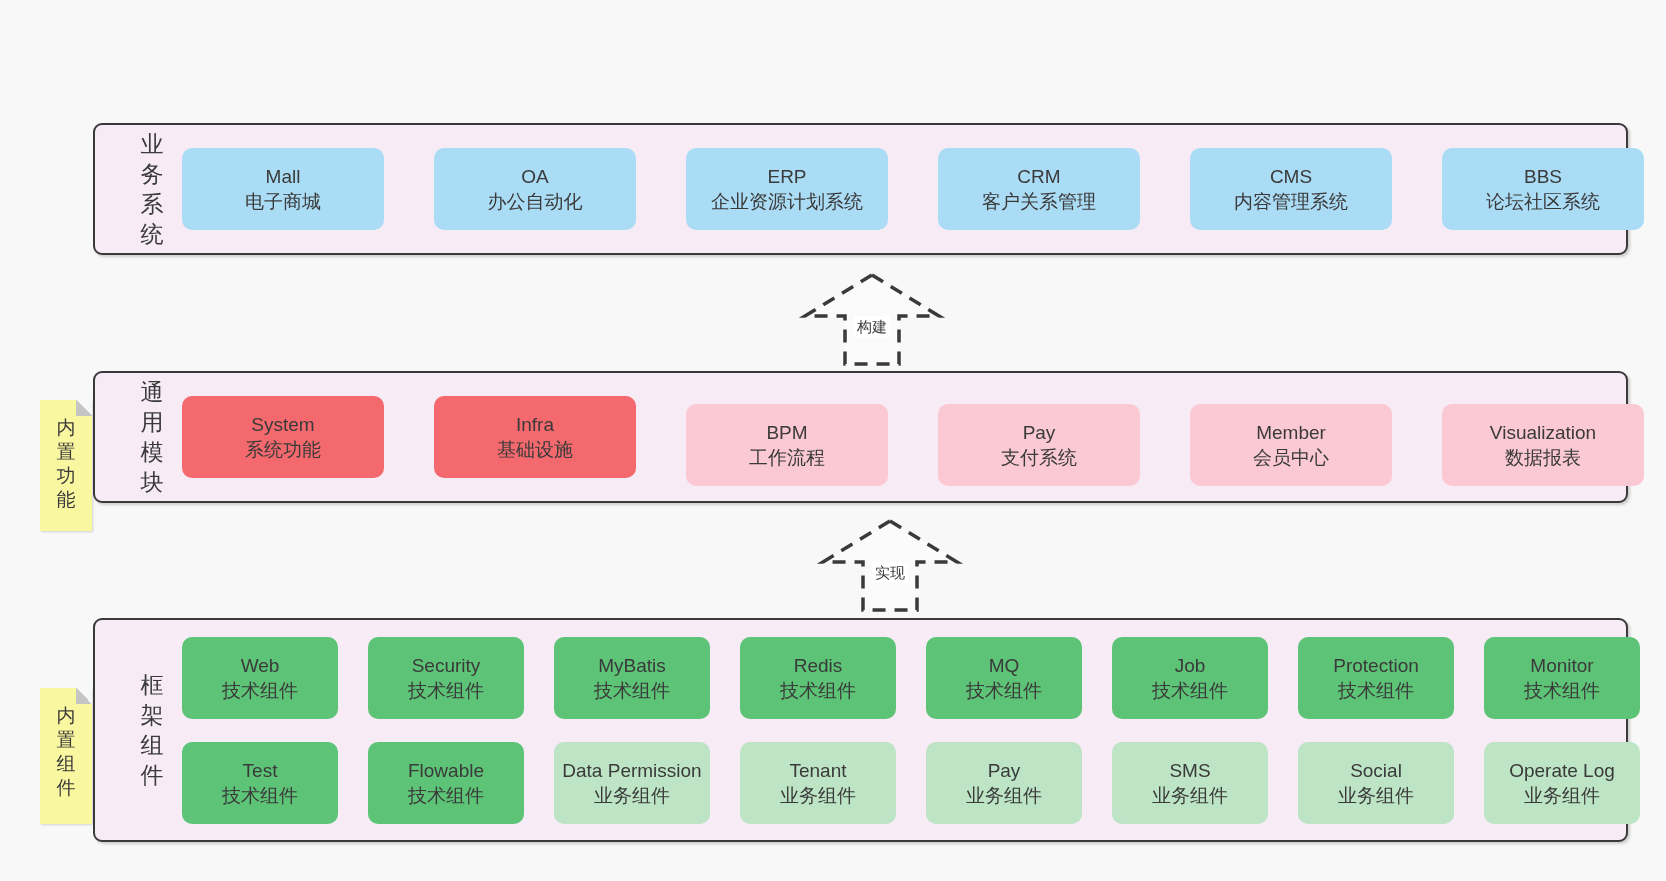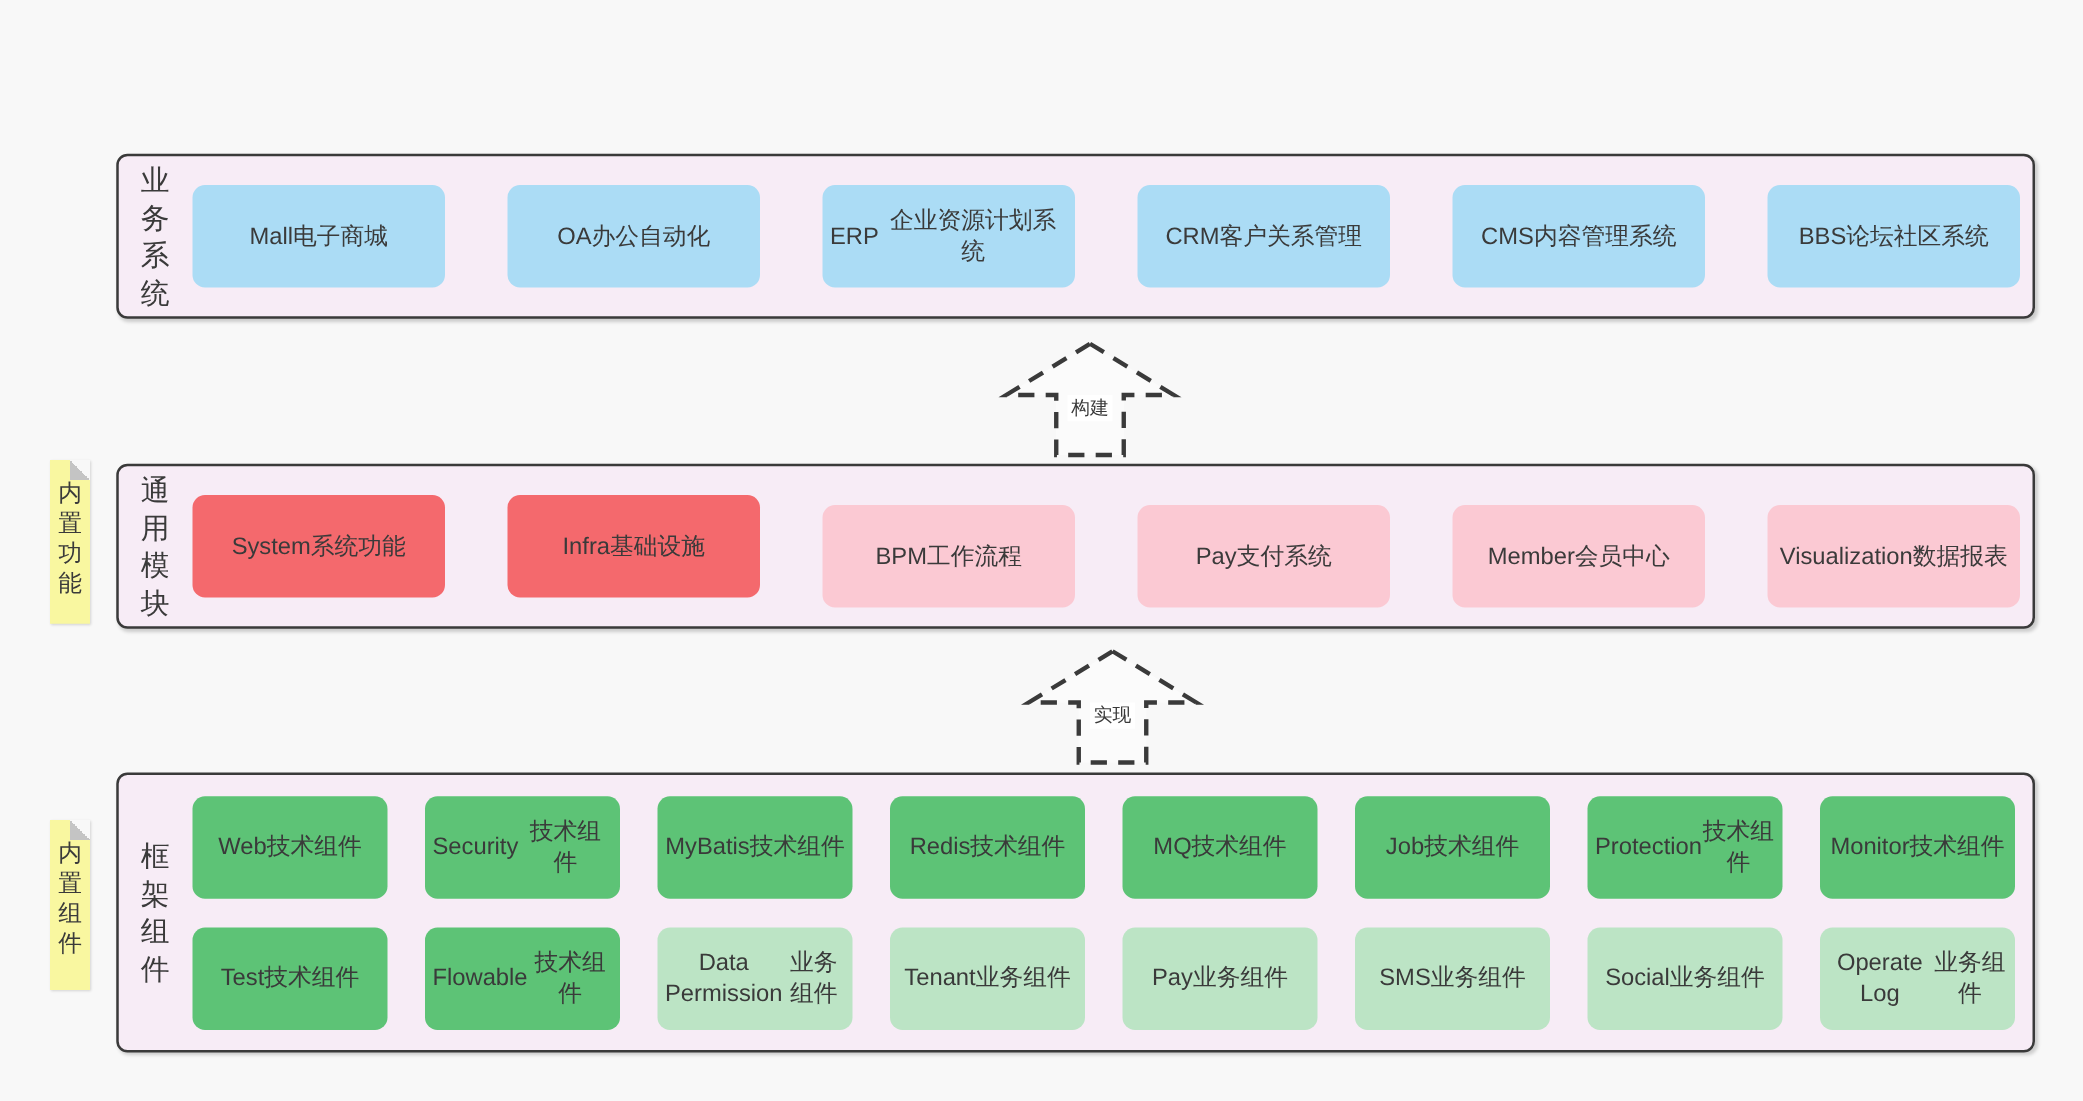--- a/index.html
+++ b/index.html
@@ -15,51 +15,53 @@
     font-family:"Liberation Sans","DejaVu Sans",sans-serif;color:var(--text);
     position:relative;overflow:hidden;
   }
   .stage{position:absolute;inset:0;}
   .band{
     position:absolute;left:93px;width:1535px;
     background:var(--band-bg);border:2px solid var(--band-border);
     border-radius:9px;box-sizing:border-box;
     display:flex;align-items:center;
     box-shadow:2px 2px 3px rgba(0,0,0,0.18);
+    padding-left:28px;
   }
   .band1{top:123px;height:132px;}
   .band2{top:371px;height:132px;}
   .band3{top:618px;height:224px;}
   .band-label{
     width:34px;margin-left:12px;margin-right:13px;flex:0 0 auto;
     font-size:23px;line-height:30px;text-align:center;
     word-break:break-all;color:var(--text);
   }
   .boxes{display:flex;gap:50px;align-items:center;flex:0 0 auto;}
   .grid{
     display:grid;grid-template-columns:repeat(8,156px);
     column-gap:30px;row-gap:23px;flex:0 0 auto;
   }
   .box{
-    border-radius:10px;display:flex;flex-direction:row;
+    border-radius:10px;display:flex;flex-direction:column;
     justify-content:center;align-items:center;text-align:center;
     box-sizing:border-box;padding:2px 6px;
   }
   .boxes .box{width:202px;height:82px;}
   .grid .box{width:156px;height:82px;}
   .box-name,.box-desc{font-size:19px;line-height:25px;color:var(--text);}
   .blue{background:var(--box-blue);}
   .red{background:var(--box-red);}
   .pink{background:var(--box-pink);margin-top:16px;}
   .green-dark{background:var(--box-green-dark);}
   .green-light{background:var(--box-green-light);}
   .sticky{
-    position:absolute;left:40px;width:32px;background:var(--sticky-yellow);
+    position:absolute;left:40px;width:52px;background:var(--sticky-yellow);
     box-sizing:border-box;padding-top:16px;z-index:2;
     box-shadow:1px 1px 2px rgba(0,0,0,0.15);
+    margin-top:32px;
   }
   .sticky1{top:368px;height:131px;}
   .sticky2{top:656px;height:136px;}
   .sticky::after{
     content:'';position:absolute;top:0;right:0;width:16px;height:16px;
     background:linear-gradient(to bottom left,var(--page-bg) 0 50%,var(--sticky-fold) 50% 100%);
   }
   .sticky-text{
     width:24px;margin:0 auto;font-size:19px;line-height:24px;
     text-align:center;word-break:break-all;color:var(--text);

